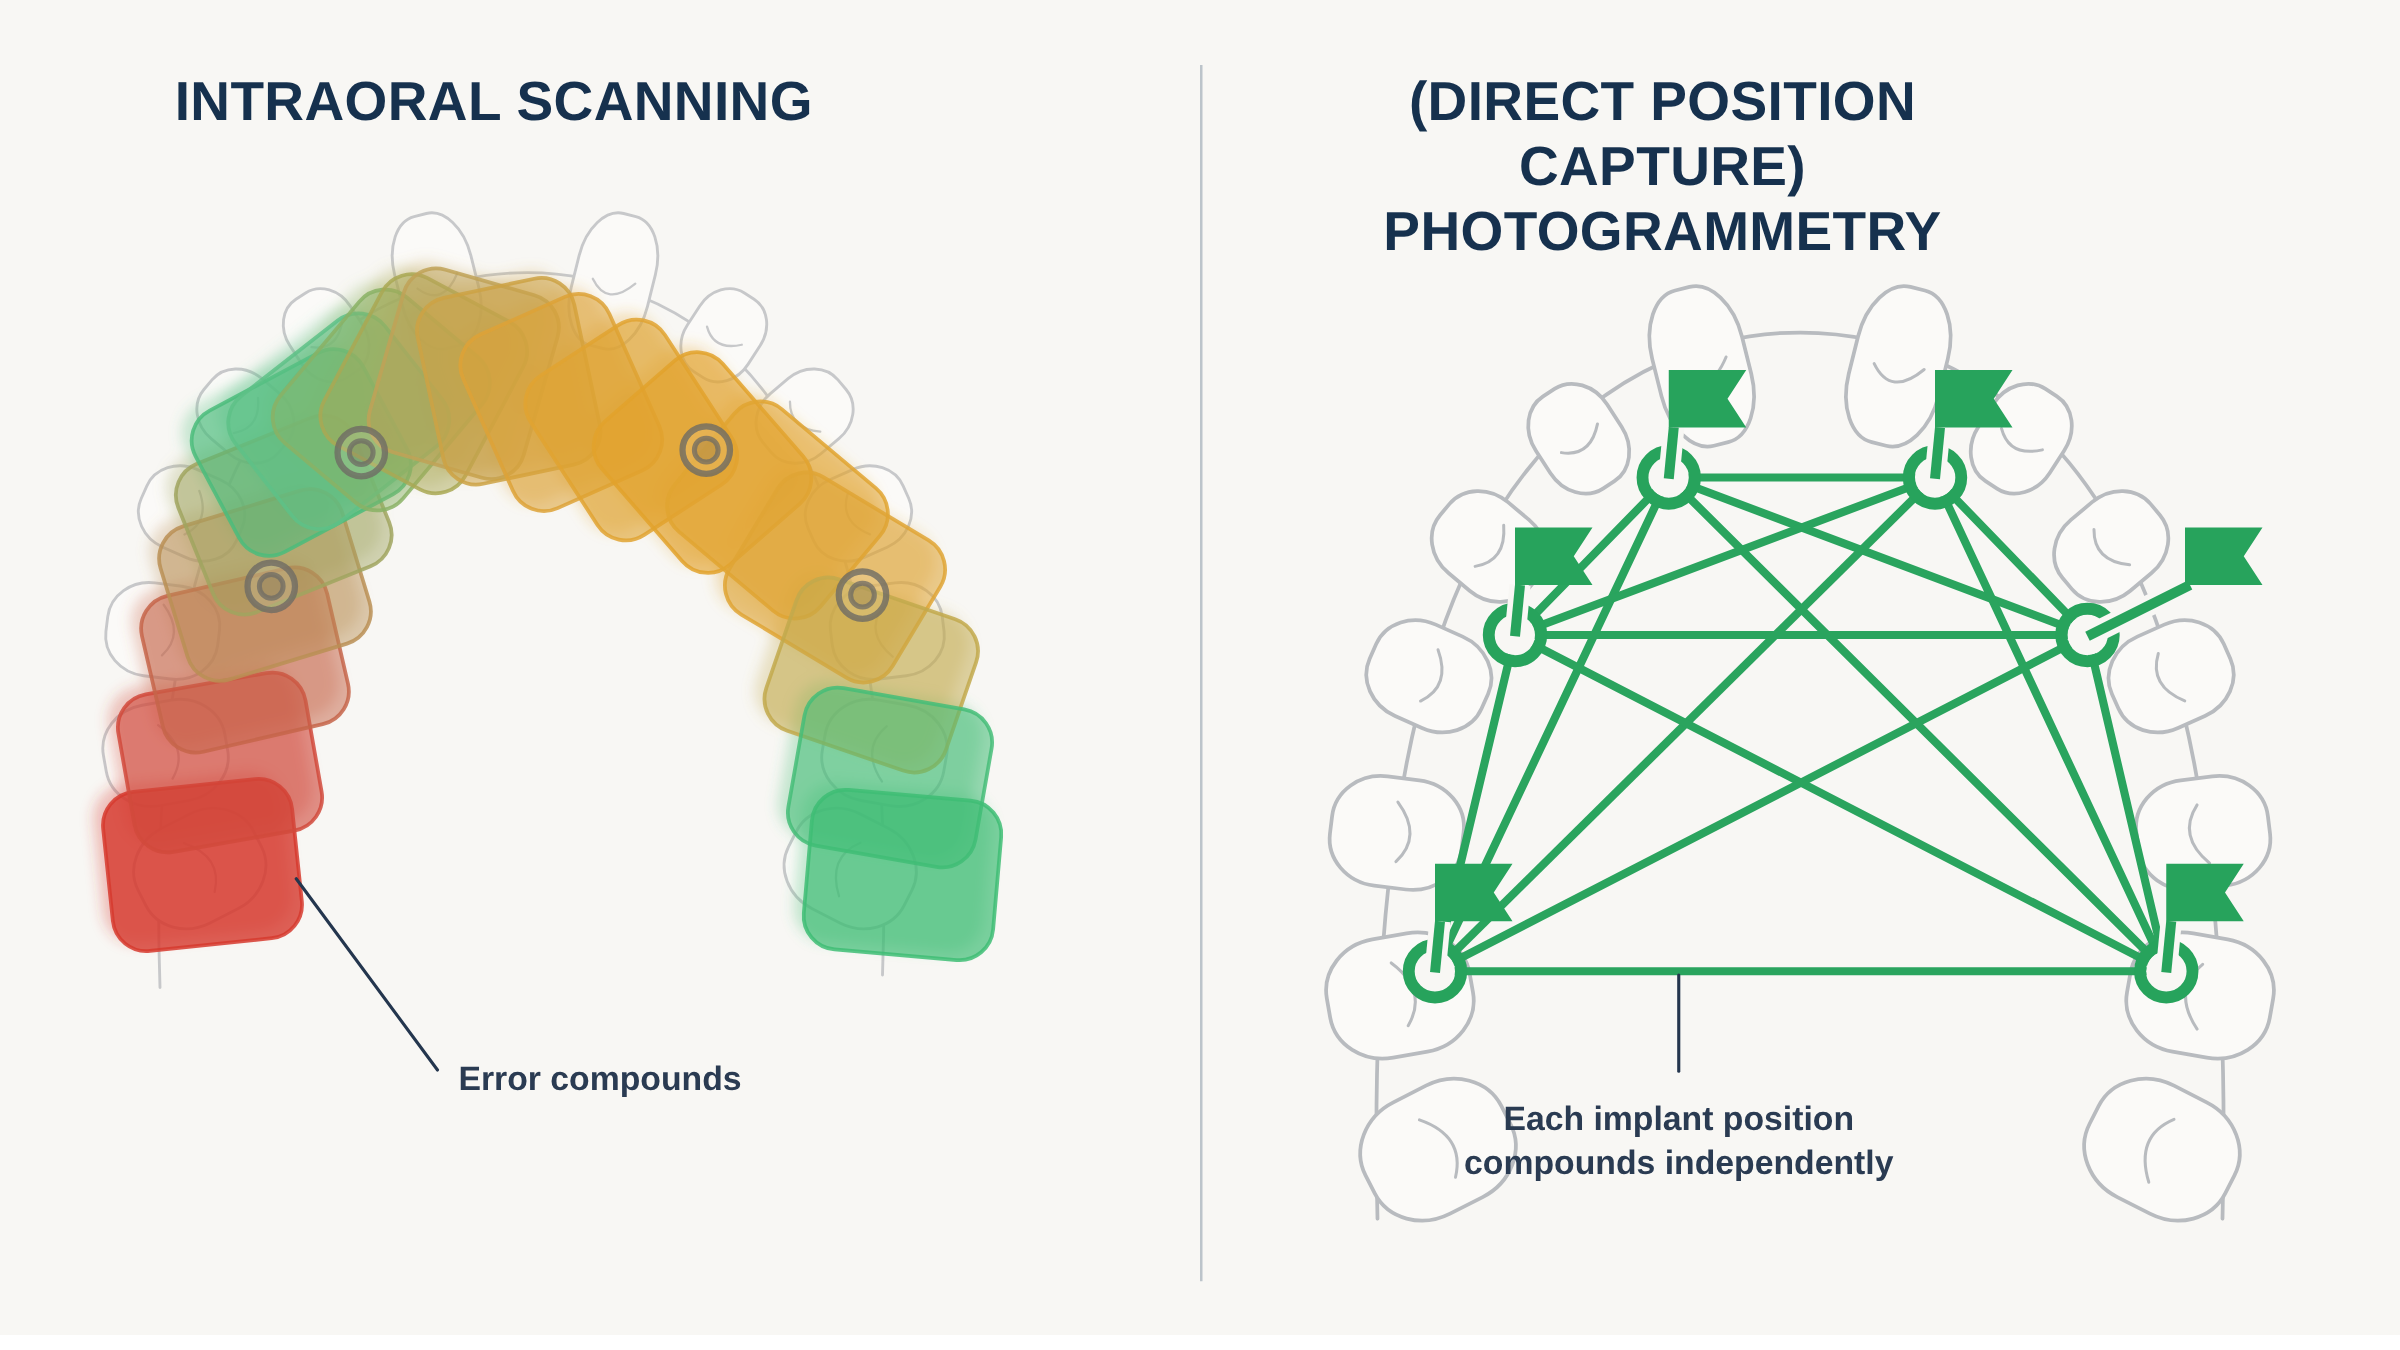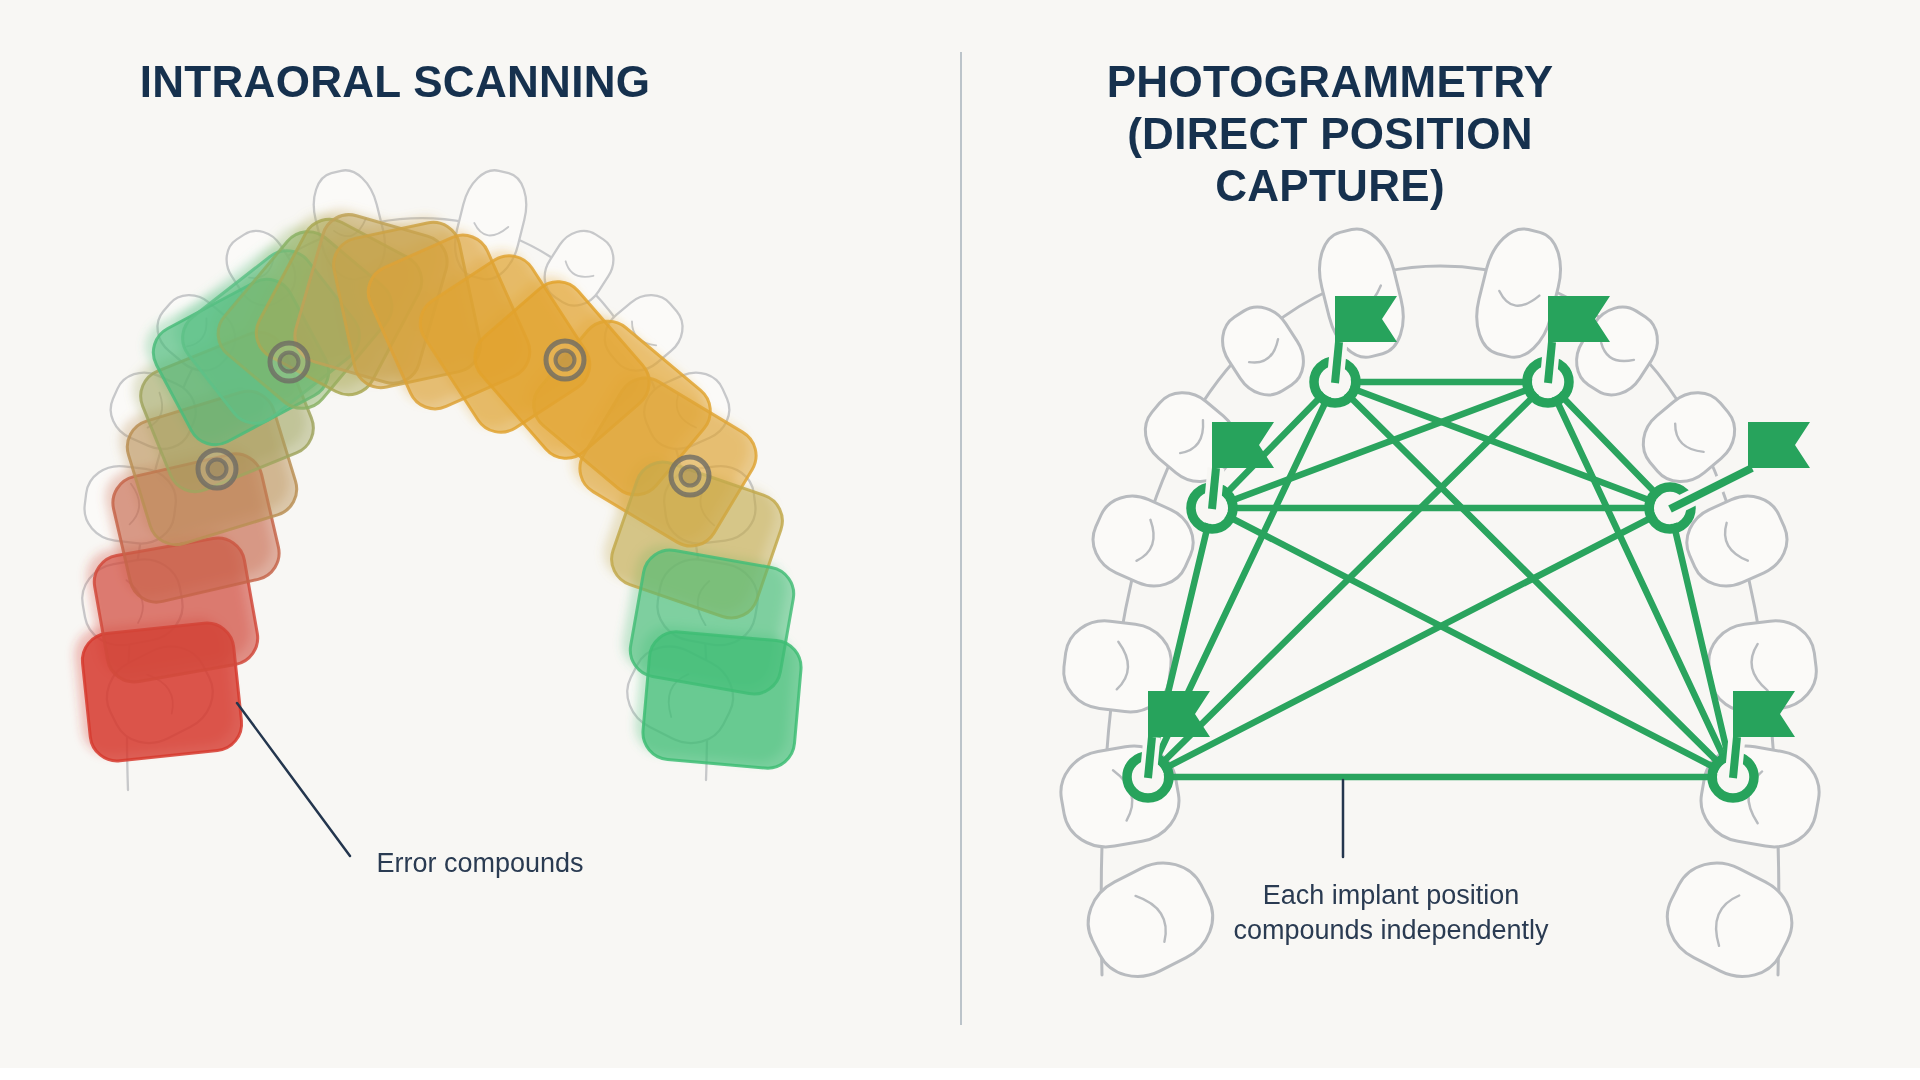--- a/index.html
+++ b/index.html
@@ -19,27 +19,27 @@
     letter-spacing:0.3px;
     color:#16314e;
     top:56px;
     user-select:none;
   }
   .panel-title.left{left:88px;width:614px;}
   .panel-title.right{left:1023px;width:614px;}
   .annotation{
     position:absolute;
     text-align:center;
-    font-weight:400;
+    font-weight:700;
     font-size:27px;
     line-height:35px;
     color:#2a3b52;
   }
   .annotation.left{left:230px;top:846px;width:500px;}
-  .annotation.right{left:1141px;top:878px;width:500px;}
+  .annotation.right{left:1093px;top:878px;width:500px;}
   .divider{
     position:absolute;
     left:960px;top:52px;
     width:2px;height:973px;
     background:#bcc4ca;
   }
   svg.diagram{position:absolute;left:0;top:0;}
 </style>
 </head>
 <body>
@@ -293,22 +293,22 @@
         </g>
       </g>
     <line id="right-leader" x1="1343" y1="780" x2="1343" y2="857" stroke="#24364e" stroke-width="2.5" stroke-linecap="round"></line>
   </svg>
 
   <div class="panel-title left">
     <div>INTRAORAL SCANNING</div>
   </div>
 
   <div class="panel-title right">
+    <div>(DIRECT POSITION CAPTURE)</div>
     <div>PHOTOGRAMMETRY</div>
-    <div>(DIRECT POSITION CAPTURE)</div>
   </div>
 
   <div class="divider"></div>
 
   <div class="annotation left">
     <div>Error compounds</div>
   </div>
 
   <div class="annotation right">
     <div>Each implant position</div>

